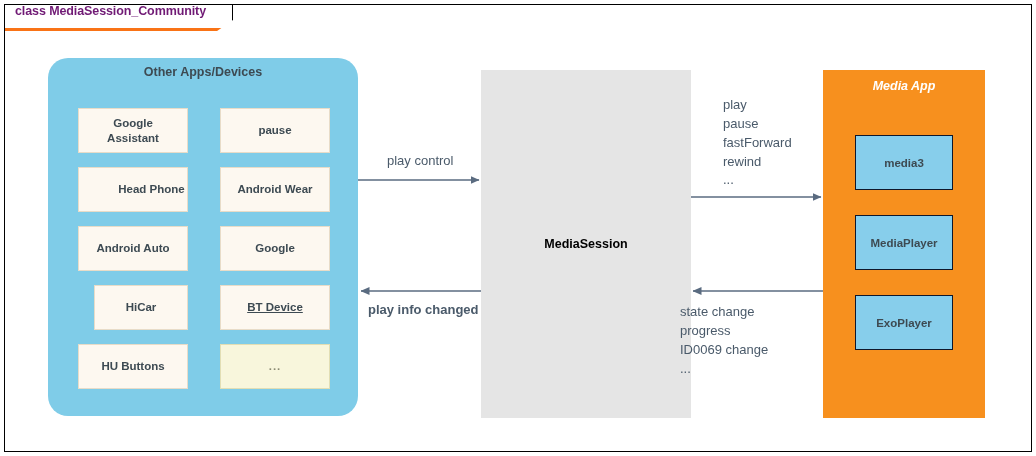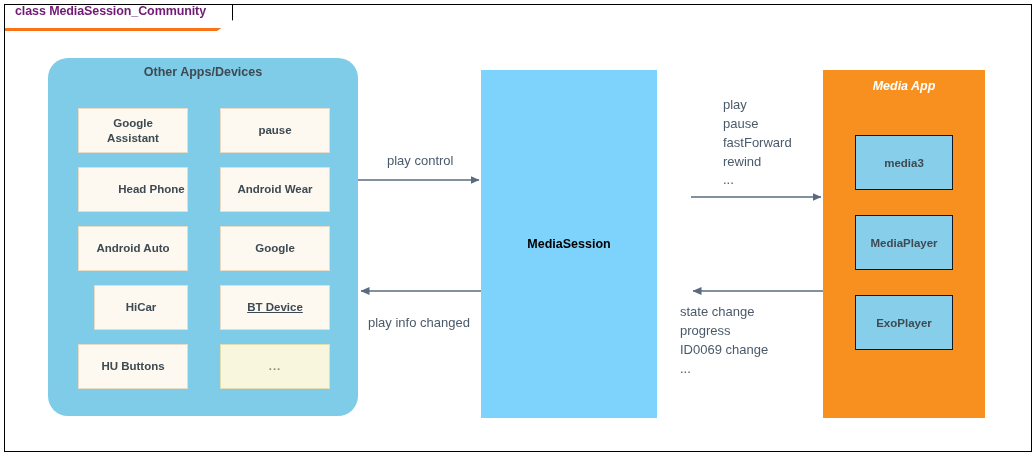--- a/index.html
+++ b/index.html
@@ -104,23 +104,23 @@
     font-weight: bold;
     letter-spacing: 1px;
     color: #8a8a72;
   }
 
   
   .group-center {
     position: absolute;
     left: 481px;
     top: 70px;
-    width: 176px;
+    width: 210px;
     height: 348px;
-    background: #7dd3fc;
+    background: #e5e5e5;
     display: flex;
     align-items: center;
     justify-content: center;
   }
   .group-center-title {
     font-size: 12.5px;
     font-weight: bold;
     color: #000000;
   }
 
@@ -168,21 +168,21 @@
 
   
   .arrow-label {
     position: absolute;
     font-size: 13px;
     color: #4a5a6a;
     white-space: pre;
     line-height: 1.45;
   }
   .lbl-play-control { left: 387px; top: 152px; }
-  .lbl-play-info    { left: 368px; top: 314px; }
+  .lbl-play-info    { left: 368px; top: 301px; font-weight: bold; }
   .lbl-commands     { left: 723px; top: 96px; }
   .lbl-events       { left: 680px; top: 303px; }
 </style>
 </head>
 <body>
 
 <div class="uml-frame">
   <div class="frame-tab">
     <span>class MediaSession_Community</span>
   </div>

